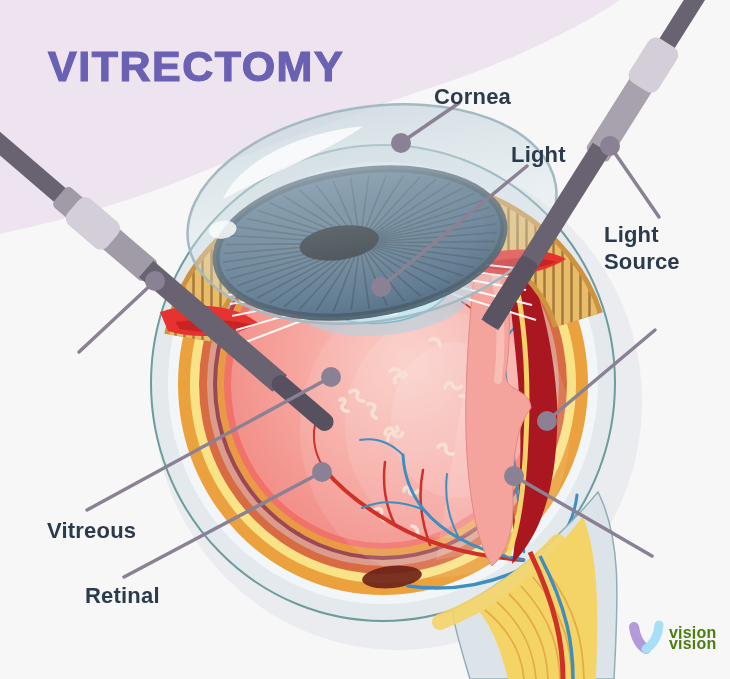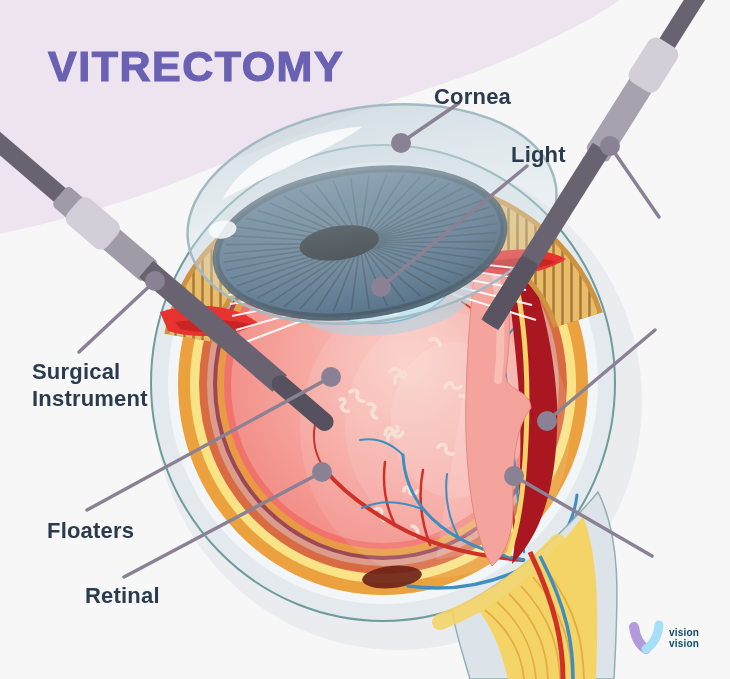--- a/index.html
+++ b/index.html
@@ -12,21 +12,21 @@
     position:absolute;left:48px;top:42px;margin:0;
     font-size:43px;font-weight:bold;letter-spacing:1.5px;
     color:#6A61B3;-webkit-text-stroke:1.2px #6A61B3;
   }
   .lbl{
     position:absolute;font-size:22px;font-weight:bold;
     color:#2B3B4D;line-height:1.24;letter-spacing:.2px;
   }
   .logo{position:absolute;left:627px;top:620px;display:flex;align-items:center;gap:4px;}
   .logo-text{
-    font-size:10px;font-weight:bold;color:#0c4a6e;
+    font-size:16px;font-weight:bold;color:#4d7c0f;
     line-height:11.5px;letter-spacing:.2px;
   }
 </style>
 </head>
 <body>
 
 <div class="stage">
 
   <svg class="scene" viewBox="0 0 730 679">
     <defs>
@@ -225,22 +225,22 @@
       <circle cx="322" cy="472" r="10"></circle>
       <circle cx="547" cy="421" r="10"></circle>
       <circle cx="514" cy="476" r="10"></circle>
     </g>
   </svg>
 
   <h1 class="title">VITRECTOMY</h1>
 
   <div class="lbl" style="left:434px;top:83px;">Cornea</div>
   <div class="lbl" style="left:511px;top:141px;">Light</div>
-  <div class="lbl" style="left:32px;top:358px;width:105px;">Surgical Instrument</div>
-  <div class="lbl" style="left:47px;top:517px;">Floaters</div>
+  <div class="lbl" style="left:604px;top:221px;">Light Source</div>
+  <div class="lbl" style="left:47px;top:517px;">Vitreous</div>
   <div class="lbl" style="left:85px;top:582px;">Retinal</div>
 
   <div class="logo">
     <svg width="38" height="36" viewBox="0 0 38 36">
       <path d="M7,7 C9,20 14,26 19,29" fill="none" stroke="#B39BDB" stroke-width="10" stroke-linecap="round"></path>
       <path d="M32,5 C31,17 25,25 19,29" fill="none" stroke="#A8DFF8" stroke-width="9" stroke-linecap="round"></path>
     </svg>
     <div class="logo-text">
       <div>vision</div>
       <div>vision</div>

